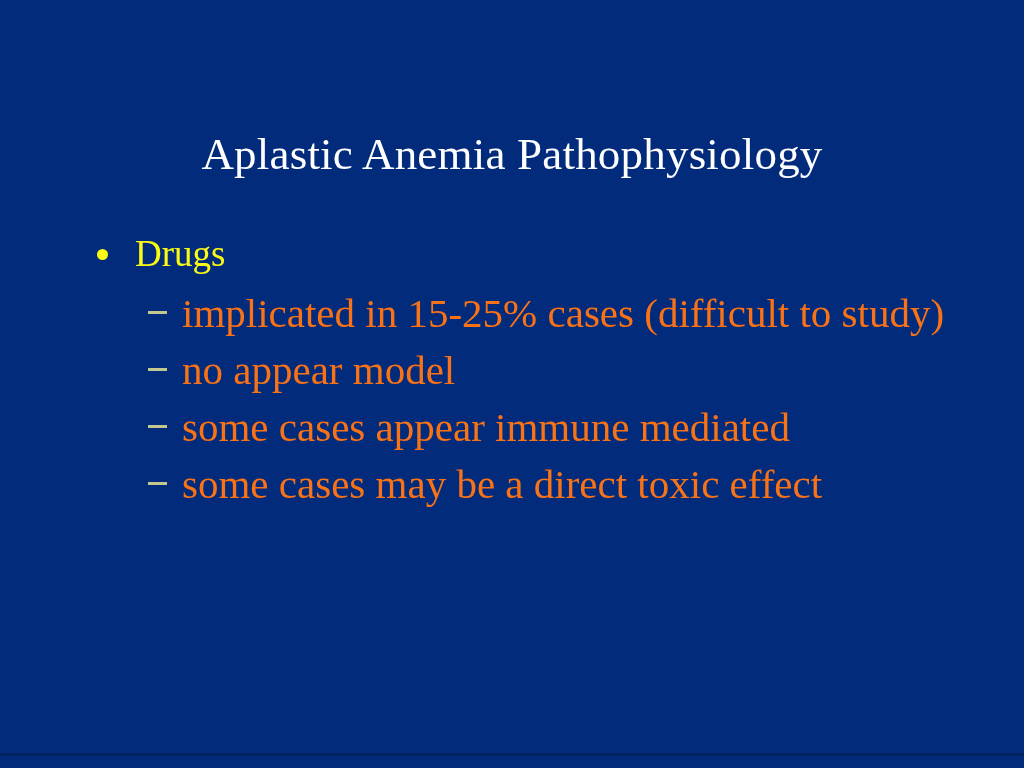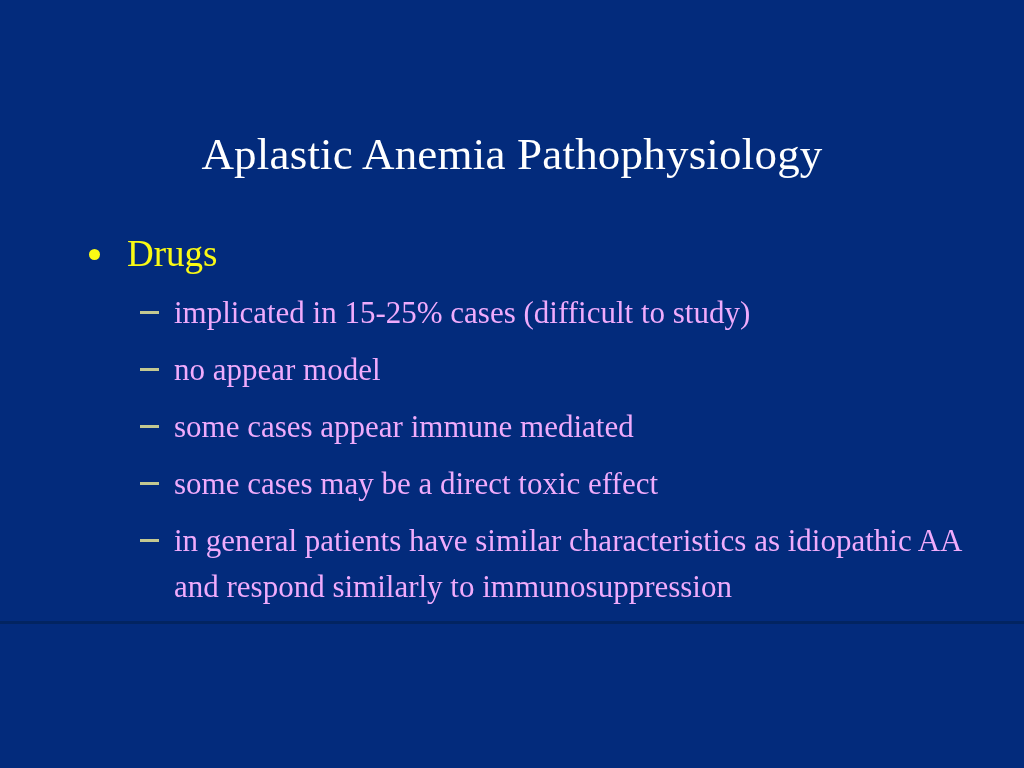--- a/index.html
+++ b/index.html
@@ -12,21 +12,21 @@
     height: 768px;
     overflow: hidden;
     background: #032B7C;
     font-family: "Liberation Serif", "DejaVu Serif", serif;
     -webkit-font-smoothing: antialiased;
   }
 
   .slide {
     position: relative;
     width: 1024px;
-    height: 624px;
+    height: 756px;
     background: #032B7C;
     box-sizing: border-box;
   }
 
   
   .slide-bottom-edge {
     position: absolute;
     left: 0;
     right: 0;
     bottom: 0;
@@ -43,21 +43,21 @@
     color: #FFFFFF;
     font-size: 45px;
     line-height: 52px;
     font-weight: normal;
     letter-spacing: 0.2px;
     white-space: nowrap;
   }
 
   .body-block {
     position: absolute;
-    left: 82px;
+    left: 90px;
     top: 232px;
     width: 880px;
   }
 
   
   .bullet-l1 {
     position: relative;
     padding-left: 45px;
     color: #FAFA14;
     font-size: 37px;
@@ -79,22 +79,22 @@
 
   
   .sub-list {
     list-style: none;
     margin: 0;
     padding: 0;
   }
   .bullet-l2 {
     position: relative;
     padding-left: 92px;
-    color: #f0abfc;
-    font-size: 31px;
+    color: #f97316;
+    font-size: 41px;
     line-height: 46px;
     margin: 0 0 11px 0;
     max-width: 840px;
   }
   .bullet-l2:last-child {
     margin-bottom: 0;
   }
   .bullet-l2 .marker-dash {
     position: absolute;
     left: 58px;
@@ -136,22 +136,18 @@
       <li class="bullet-l2">
         <span class="marker-dash"></span>
         <span class="bullet-text-l2">some cases appear immune mediated</span>
       </li>
 
       <li class="bullet-l2">
         <span class="marker-dash"></span>
         <span class="bullet-text-l2">some cases may be a direct toxic effect</span>
       </li>
 
-      <li class="bullet-l2">
-        <span class="marker-dash"></span>
-        <span class="bullet-text-l2">in general patients have similar characteristics as idiopathic AA and respond similarly to immunosuppression</span>
-      </li>
 
     </ul>
   </div>
 
   <div class="slide-bottom-edge"></div>
 </div>
 
 </body></html>

